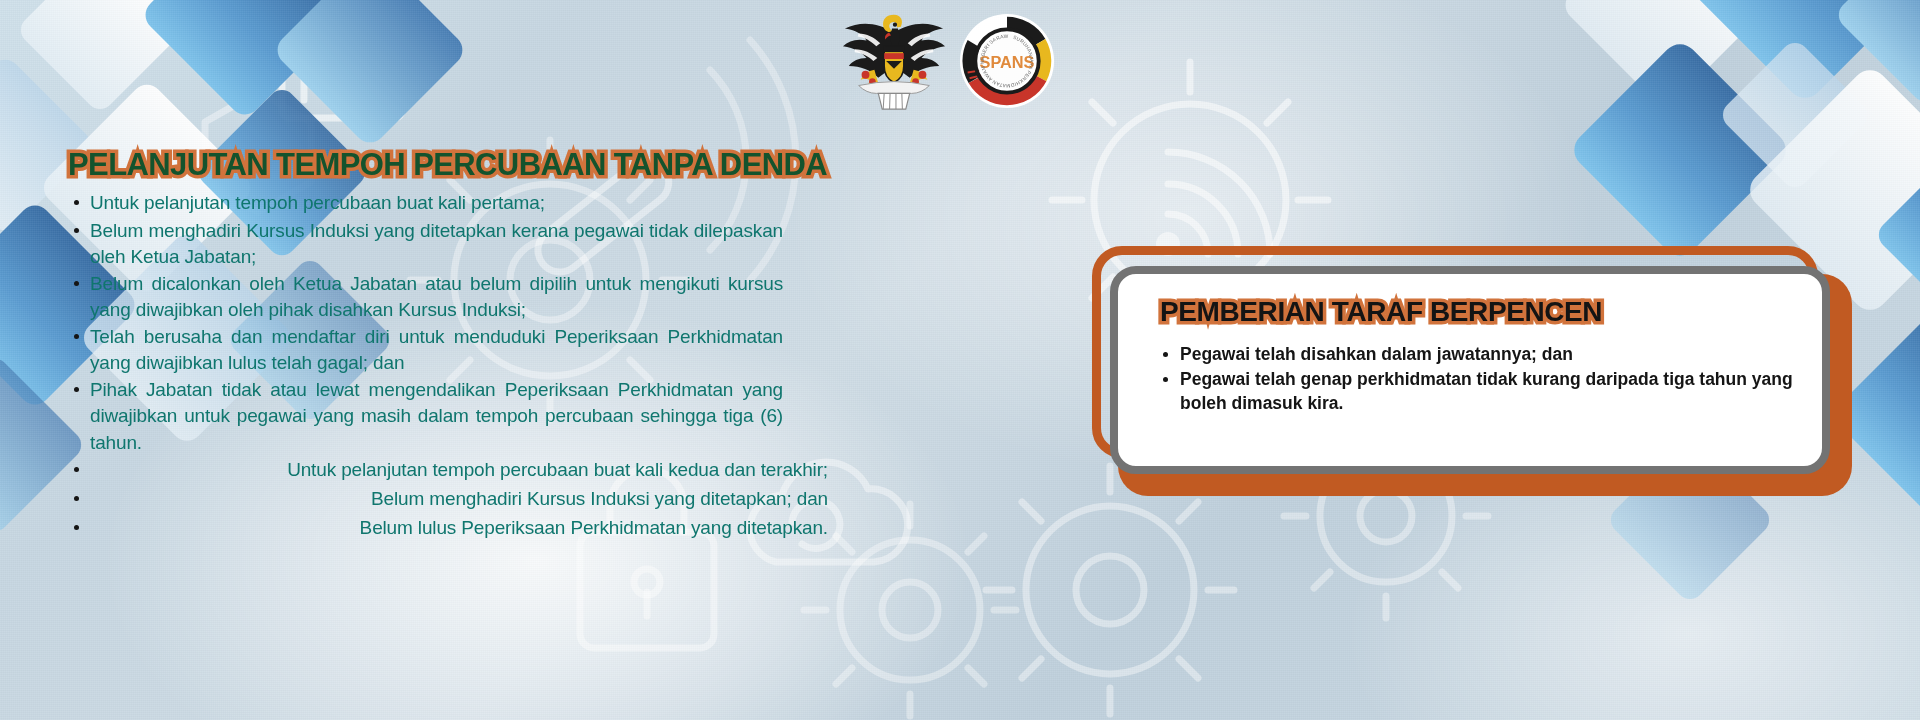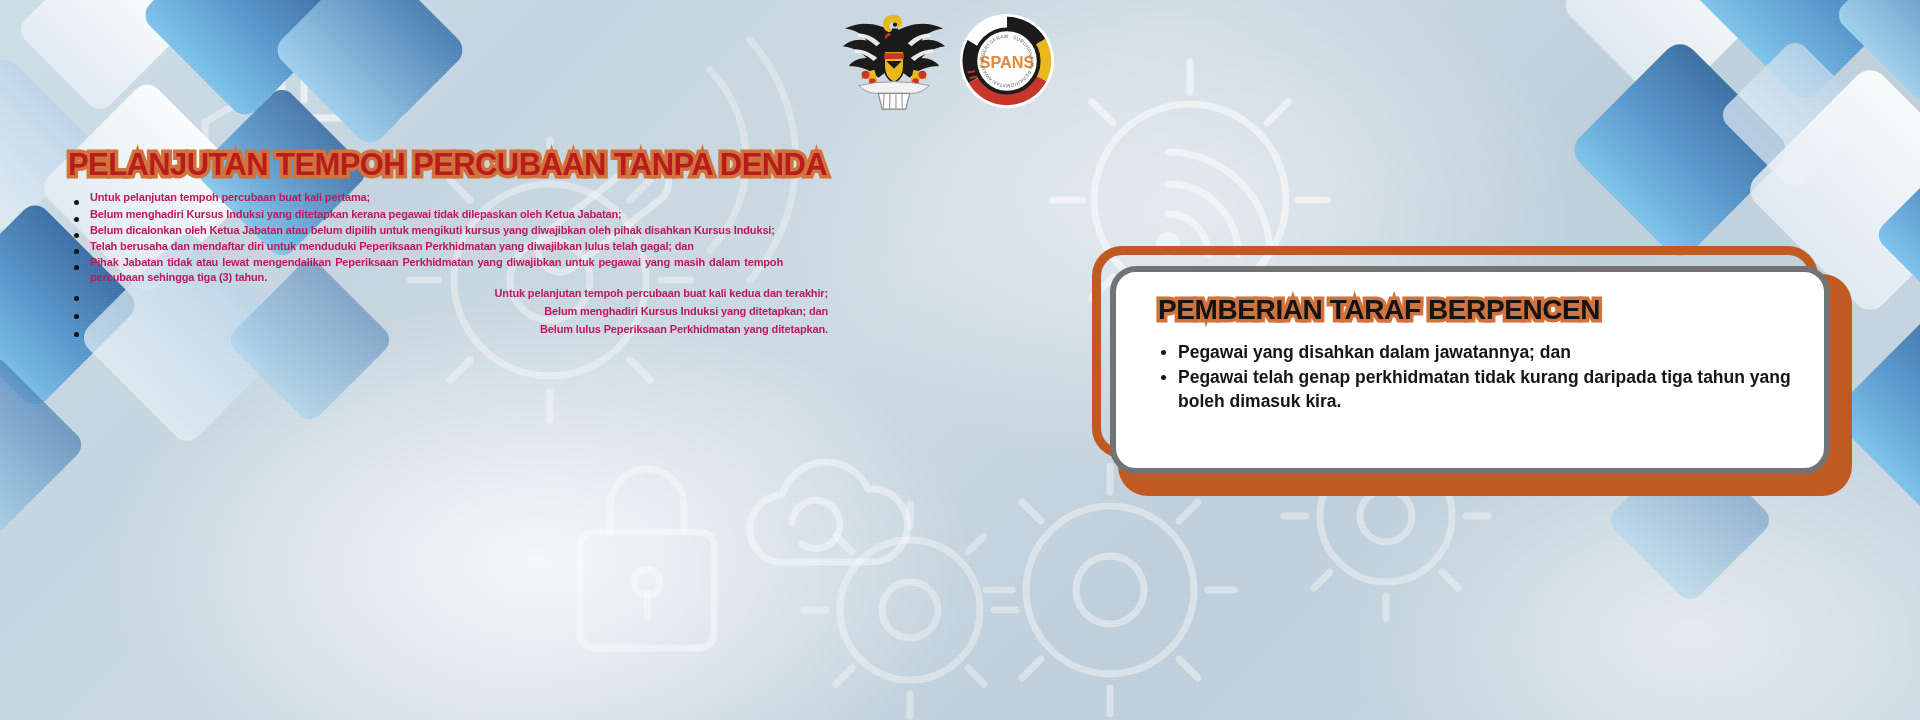--- a/index.html
+++ b/index.html
@@ -43,40 +43,40 @@
   .left-col{
     position:absolute; left:68px; top:148px; width:900px;
   }
 
   .heading{
     display:inline-block;
     font-size:31px;
     font-weight:700;
     font-family:"Liberation Sans", sans-serif;
     letter-spacing:-0.6px;
-    color:#b91c1c;
+    color:#14532d;
     background:transparent;
     position:relative;
     -webkit-text-stroke:7px #d1733c;
     paint-order:stroke fill;
     text-transform:uppercase;
     white-space:nowrap;
     line-height:1.08;
     transform:scaleX(1.0);
   }
   .heading-wrap{ margin-bottom:9px; }
   .heading-2-wrap{ margin-top:18px; margin-bottom:13px; }
 
   ul.blist{ list-style:none; }
   ul.blist li{
     position:relative;
     padding-left:22px;
-    font-size:11px;
-    font-weight:700;
-    color:#be185d;
+    font-size:19px;
+    font-weight:400;
+    color:#0f766e;
     line-height:1.375;
     text-align:justify;
     margin-bottom:1px;
     letter-spacing:-0.15px;
   }
   ul.blist li::before{
     content:"";
     position:absolute; left:6px; top:10px;
     width:5px; height:5px; border-radius:50%;
     background:#151515;
@@ -99,21 +99,21 @@
   .card-shadowplate{
     position:absolute; left:26px; top:28px;
     width:734px; height:222px;
     background:#c15a22;
     border-radius:30px;
   }
   .card{
     position:absolute; left:18px; top:20px;
     width:720px; height:208px;
     background:#ffffff;
-    border:6px solid #737373;
+    border:8px solid #737373;
     border-radius:26px;
     padding:22px 26px 16px 26px;
   }
   .card-title{
     display:inline-block;
     font-size:28px; font-weight:700;
     color:#141414;
     -webkit-text-stroke:7px #d1733c;
     paint-order:stroke fill;
     text-transform:uppercase;
@@ -344,36 +344,36 @@
 
     <div class="heading-wrap">
       <span class="heading">PELANJUTAN TEMPOH PERCUBAAN TANPA DENDA</span>
     </div>
 
     <ul class="blist list-a">
       <li>Untuk pelanjutan tempoh percubaan buat kali pertama;</li>
       <li>Belum menghadiri Kursus Induksi yang ditetapkan kerana pegawai tidak dilepaskan oleh Ketua Jabatan;</li>
       <li>Belum dicalonkan oleh Ketua Jabatan atau belum dipilih untuk mengikuti kursus yang diwajibkan oleh pihak disahkan Kursus Induksi;</li>
       <li>Telah berusaha dan mendaftar diri untuk menduduki Peperiksaan Perkhidmatan yang diwajibkan lulus telah gagal; dan</li>
-      <li>Pihak Jabatan tidak atau lewat mengendalikan Peperiksaan Perkhidmatan yang diwajibkan untuk pegawai yang masih dalam tempoh percubaan sehingga tiga (3) tahun.</li>
+      <li>Pihak Jabatan tidak atau lewat mengendalikan Peperiksaan Perkhidmatan yang diwajibkan untuk pegawai yang masih dalam tempoh percubaan sehingga tiga (6) tahun.</li>
     </ul>
 
 
     <ul class="blist tight list-b">
       <li>Untuk pelanjutan tempoh percubaan buat kali kedua dan terakhir;</li>
       <li>Belum menghadiri Kursus Induksi yang ditetapkan; dan</li>
       <li>Belum lulus Peperiksaan Perkhidmatan yang ditetapkan.</li>
     </ul>
   </div>
 
   <div class="card-zone">
     <div class="card-shadowplate"></div>
     <div class="card-frame"></div>
     <div class="card">
       <span class="card-title">PEMBERIAN TARAF BERPENCEN</span>
       <ul class="card-list">
-        <li>Pegawai yang disahkan dalam jawatannya; dan</li>
+        <li>Pegawai telah disahkan dalam jawatannya; dan</li>
         <li>Pegawai telah genap perkhidmatan tidak kurang daripada tiga tahun yang boleh dimasuk kira.</li>
       </ul>
     </div>
   </div>
 
 </div>
 
 </body></html>

